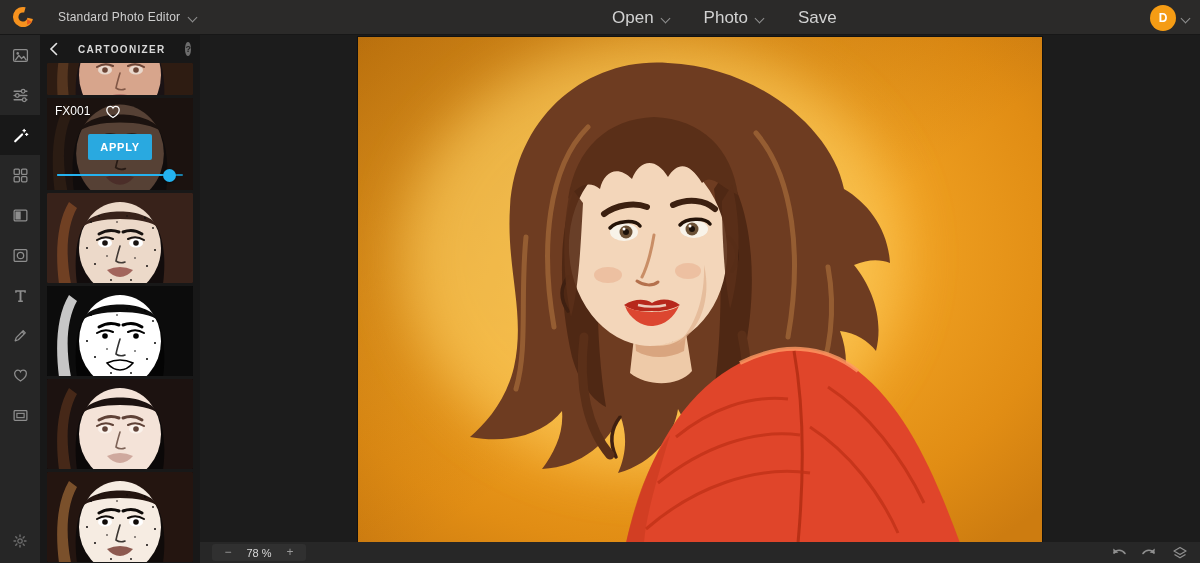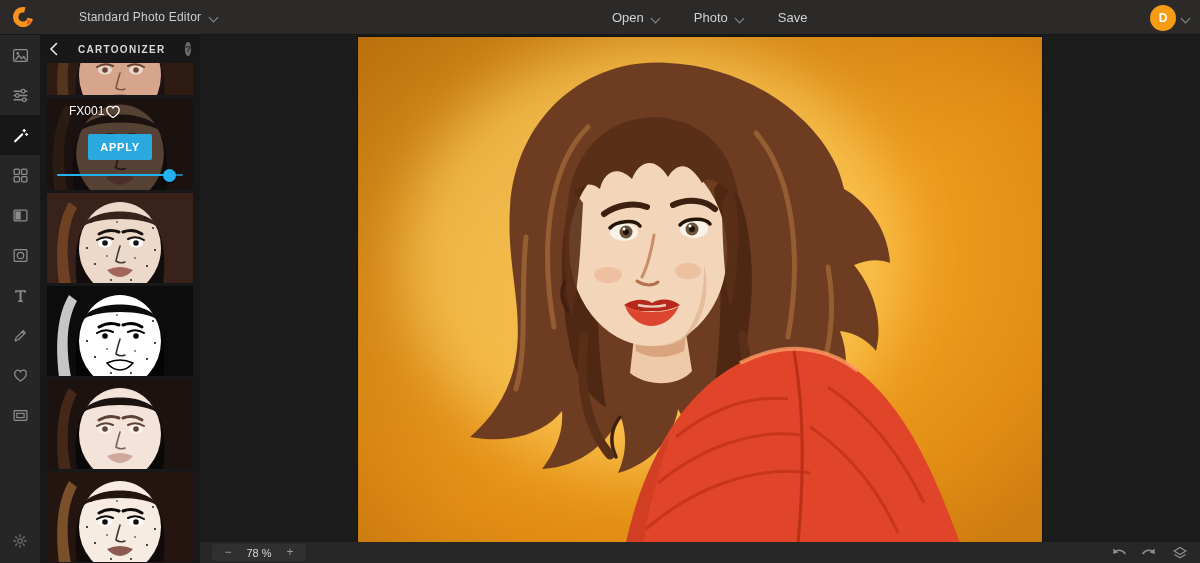--- a/index.html
+++ b/index.html
@@ -5,28 +5,28 @@
   * { margin:0; padding:0; box-sizing:border-box; }
   html,body { background:#111; }
   body { font-family:"Liberation Sans", sans-serif; -webkit-font-smoothing:antialiased; }
   #app { position:relative; width:1200px; height:563px; background:#1c1c1c; overflow:hidden; user-select:none; }
 
   
   .topbar { position:absolute; top:0; left:0; width:1200px; height:35px; background:#2b2a29;
             display:flex; align-items:center; z-index:30; border-bottom:1px solid #171717; }
   .logo-wrap { width:46px; display:flex; justify-content:center; align-items:center; cursor:pointer; }
   .editor-select { display:flex; align-items:center; gap:9px; margin-left:12px; cursor:pointer; }
-  .editor-select .label { font-size:12px; color:#cfcfcf; letter-spacing:.2px;margin-left:21px; }
+  .editor-select .label { font-size:12px; color:#cfcfcf; letter-spacing:.2px; }
   .chev { width:8px; height:8px; display:inline-block; position:relative; }
   .chev::before { content:""; position:absolute; top:1px; left:0; width:6px; height:6px;
                   border-right:1.5px solid #8f8f8f; border-bottom:1.5px solid #8f8f8f;
                   transform:rotate(45deg); }
   .top-menu { position:absolute; left:612px; top:0; height:35px; display:flex; align-items:center; gap:34px; }
   .menu-item { display:flex; align-items:center; gap:8px; cursor:pointer; }
-  .menu-item .label { font-size:13px; color:#d2d2d2; }
+  .menu-item .label { font-size:17px; color:#d2d2d2; }
   .account { position:absolute; right:10px; top:0; height:35px; display:flex; align-items:center; gap:6px; cursor:pointer; }
   .avatar { width:26px; height:26px; border-radius:50%; background:#f59c14; color:#fff;
             font-size:12px; font-weight:bold; display:flex; align-items:center; justify-content:center; }
 
   
   .toolstrip { position:absolute; top:35px; left:0; width:40px; height:528px; background:#262626;
                display:flex; flex-direction:column; align-items:stretch; z-index:20; }
   .tool { width:40px; height:40px; display:flex; align-items:center; justify-content:center;
           cursor:pointer; color:#8d8d8d; }
   .tool.active { background:#181818; color:#ffffff; }
@@ -45,21 +45,21 @@
   .thumb-list { position:absolute; top:28px; left:7px; width:146px; bottom:0; display:flex;
                 flex-direction:column; gap:3px; overflow:hidden; }
   .thumb { position:relative; width:146px; border-radius:1px; overflow:hidden; cursor:pointer; flex:none; background:#000; }
   .thumb svg { display:block; width:146px; }
   .thumb.partial { height:32px; }
   .thumb.card { height:92px; }
   .thumb.std { height:90px; }
 
   
   .card-overlay { position:absolute; inset:0; background:rgba(8,8,10,.42); }
-  .card-name { position:absolute; top:6px; left:8px; font-size:12px; color:#fff; text-shadow:0 1px 2px rgba(0,0,0,.6);margin-left:14px; }
+  .card-name { position:absolute; top:6px; left:8px; font-size:12px; color:#fff; text-shadow:0 1px 2px rgba(0,0,0,.6); }
   .card-icons { position:absolute; top:6px; right:7px; display:flex; gap:9px; align-items:center; }
   .card-icons .ic { color:#fff; cursor:pointer; display:flex; }
   .apply-btn { position:absolute; top:36px; left:50%; transform:translateX(-50%); width:64px; height:26px;
                background:#29a9e0; border:none; border-radius:2px; color:#fff; font-size:11px; font-weight:bold;
                letter-spacing:.8px; cursor:pointer; font-family:inherit; }
   .slider { position:absolute; left:10px; right:10px; bottom:9px; height:12px; cursor:pointer; }
   .slider .track { position:absolute; top:5px; left:0; right:0; height:2px; background:#1880ab; border-radius:1px; }
   .slider .fill { position:absolute; top:5px; left:0; height:2px; background:#24b2ef; border-radius:1px; }
   .slider .knob { position:absolute; top:0; width:13px; height:13px; margin-left:-7px; border-radius:50%;
                   background:#24b2ef; box-shadow:0 1px 2px rgba(0,0,0,.5); }

